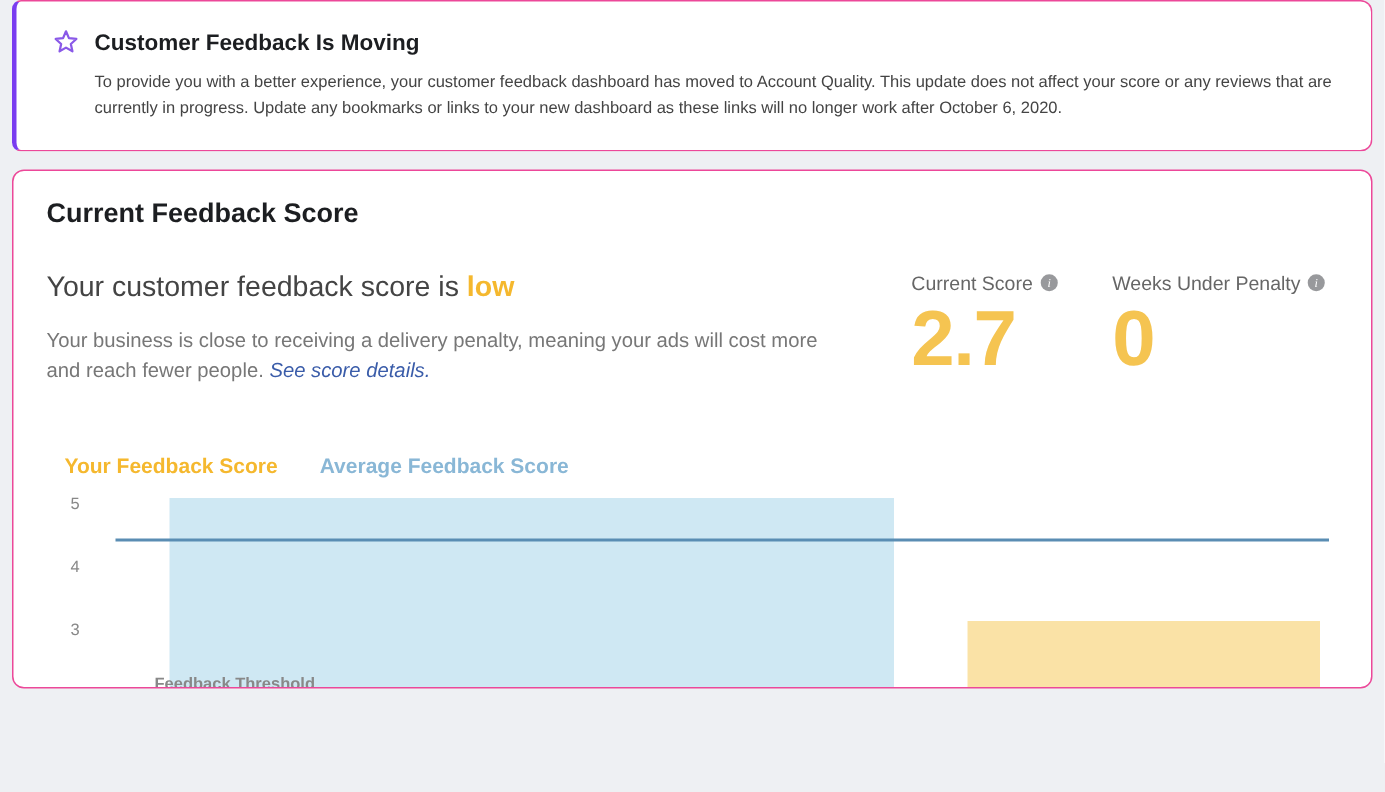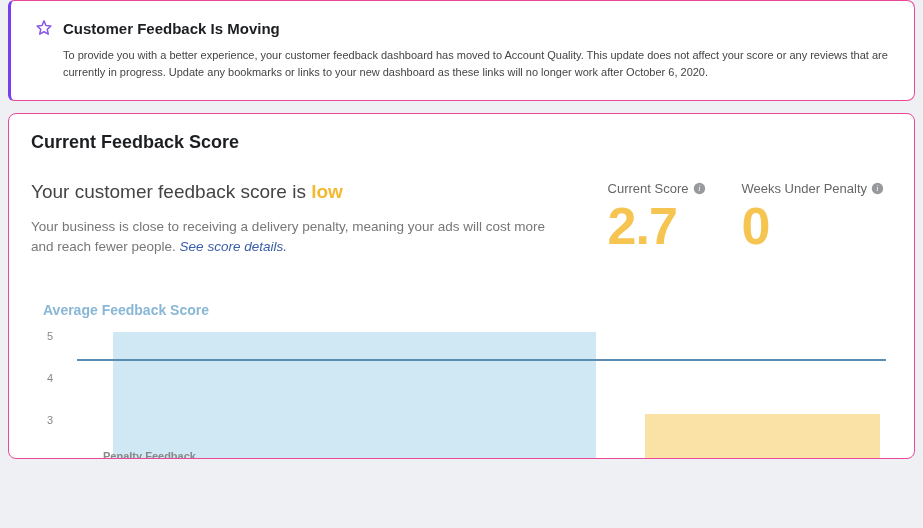--- a/index.html
+++ b/index.html
@@ -224,27 +224,28 @@
               </svg>
           </span>
         </div>
         <div class="metric-value">0</div>
       </div>
     </div>
   </div>
 
   <div class="chart-area">
     <div class="chart-legend">
+      <span class="legend-yours">Your Feedback Score</span>
       <span class="legend-avg">Average Feedback Score</span>
     </div>
     <div class="chart">
       <span class="ytick" style="top:8px">5</span>
       <span class="ytick" style="top:50px">4</span>
       <span class="ytick" style="top:92px">3</span>
       <div class="plot">
         <div class="avg-area"></div>
         <div class="yours-area"></div>
         <div class="avg-line"></div>
-        <div class="penalty-label">Penalty Feedback</div>
+        <div class="penalty-label">Feedback Threshold</div>
       </div>
     </div>
   </div>
 </div>
 
 </body></html>

